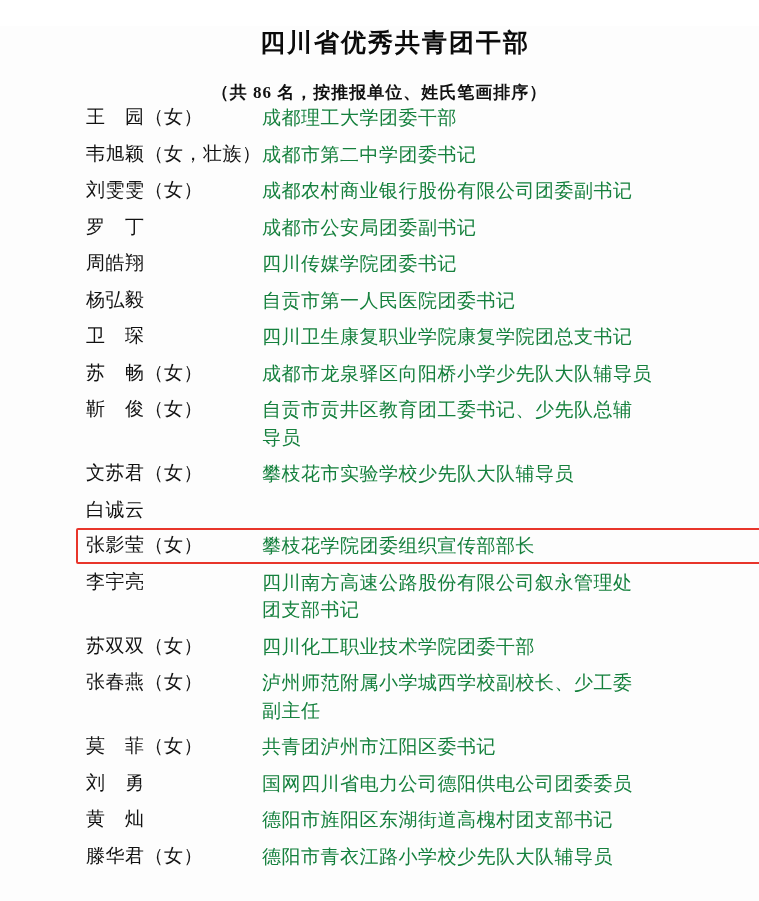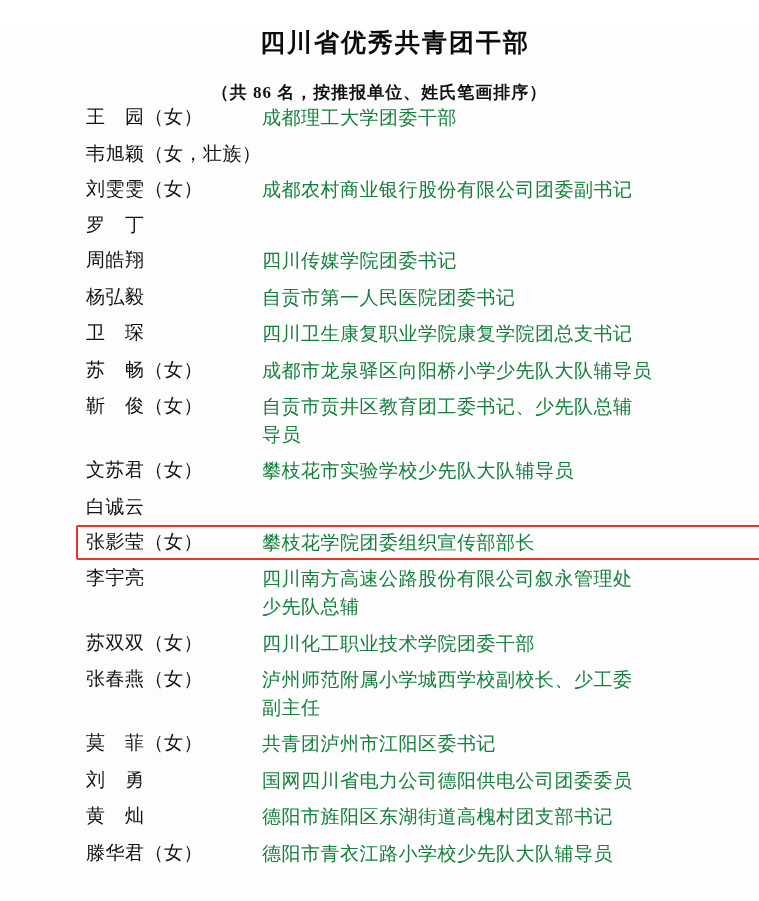--- a/index.html
+++ b/index.html
@@ -88,27 +88,29 @@
 <div class="page">
   <div class="doc-title">四川省优秀共青团干部</div>
   <div class="doc-subtitle">（共 86 名，按推报单位、姓氏笔画排序）</div>
   <div class="entries">
       <div class="entry">
         <div class="name">王　园（女）</div>
         <div class="role"><span>成都理工大学团委干部</span></div>
       </div>
       <div class="entry">
         <div class="name">韦旭颖（女，壮族）</div>
+        <div class="role"><span>成都市第二中学团委书记</span></div>
       </div>
       <div class="entry">
         <div class="name">刘雯雯（女）</div>
         <div class="role"><span>成都农村商业银行股份有限公司团委副书记</span></div>
       </div>
       <div class="entry">
         <div class="name">罗　丁</div>
+        <div class="role"><span>成都市公安局团委副书记</span></div>
       </div>
       <div class="entry">
         <div class="name">周皓翔</div>
         <div class="role"><span>四川传媒学院团委书记</span></div>
       </div>
       <div class="entry">
         <div class="name">杨弘毅</div>
         <div class="role"><span>自贡市第一人民医院团委书记</span></div>
       </div>
       <div class="entry">
@@ -130,21 +132,21 @@
       <div class="entry">
         <div class="name">白诚云</div>
       </div>
       <div class="entry highlight">
         <div class="hl-box"></div>
         <div class="name">张影莹（女）</div>
         <div class="role"><span>攀枝花学院团委组织宣传部部长</span></div>
       </div>
       <div class="entry">
         <div class="name">李宇亮</div>
-        <div class="role"><span>四川南方高速公路股份有限公司叙永管理处</span><span class="cont">少先队总辅</span></div>
+        <div class="role"><span>四川南方高速公路股份有限公司叙永管理处</span><span class="cont">团支部书记</span></div>
       </div>
       <div class="entry">
         <div class="name">苏双双（女）</div>
         <div class="role"><span>四川化工职业技术学院团委干部</span></div>
       </div>
       <div class="entry">
         <div class="name">张春燕（女）</div>
         <div class="role"><span>泸州师范附属小学城西学校副校长、少工委</span><span class="cont">副主任</span></div>
       </div>
       <div class="entry">

